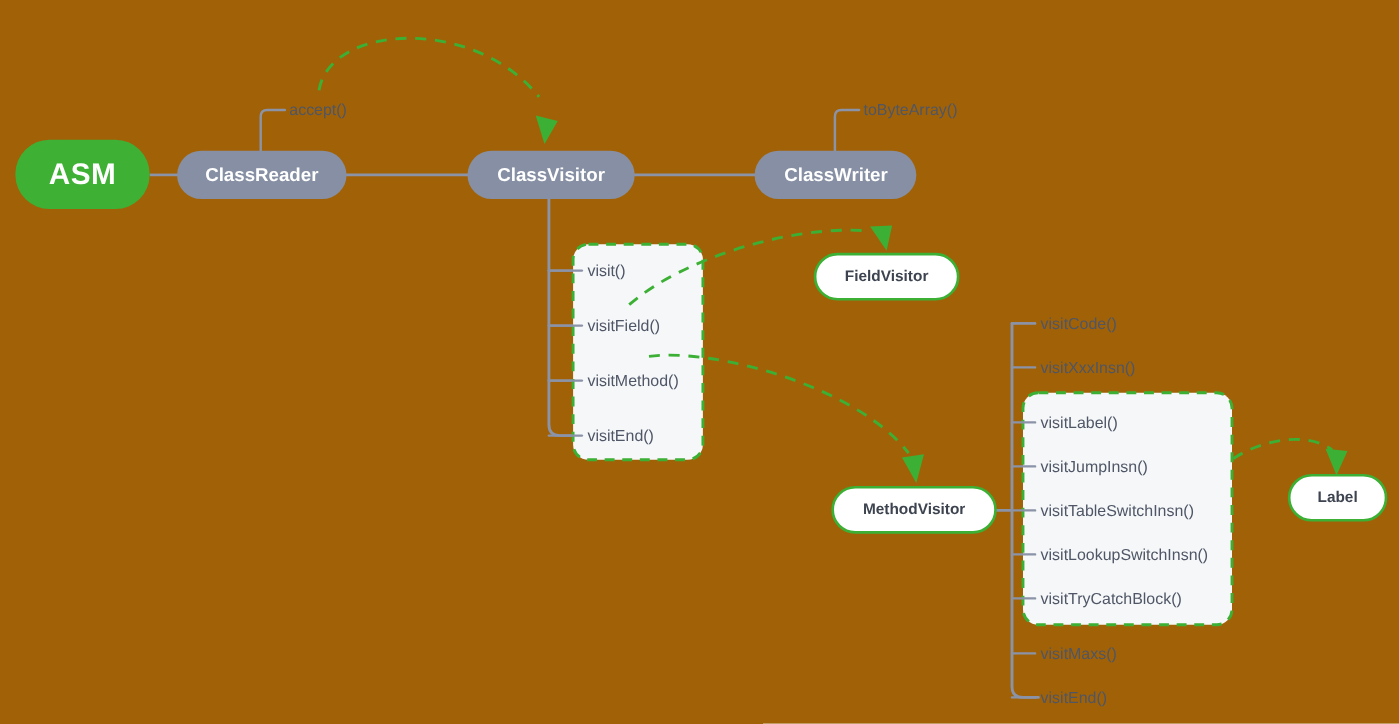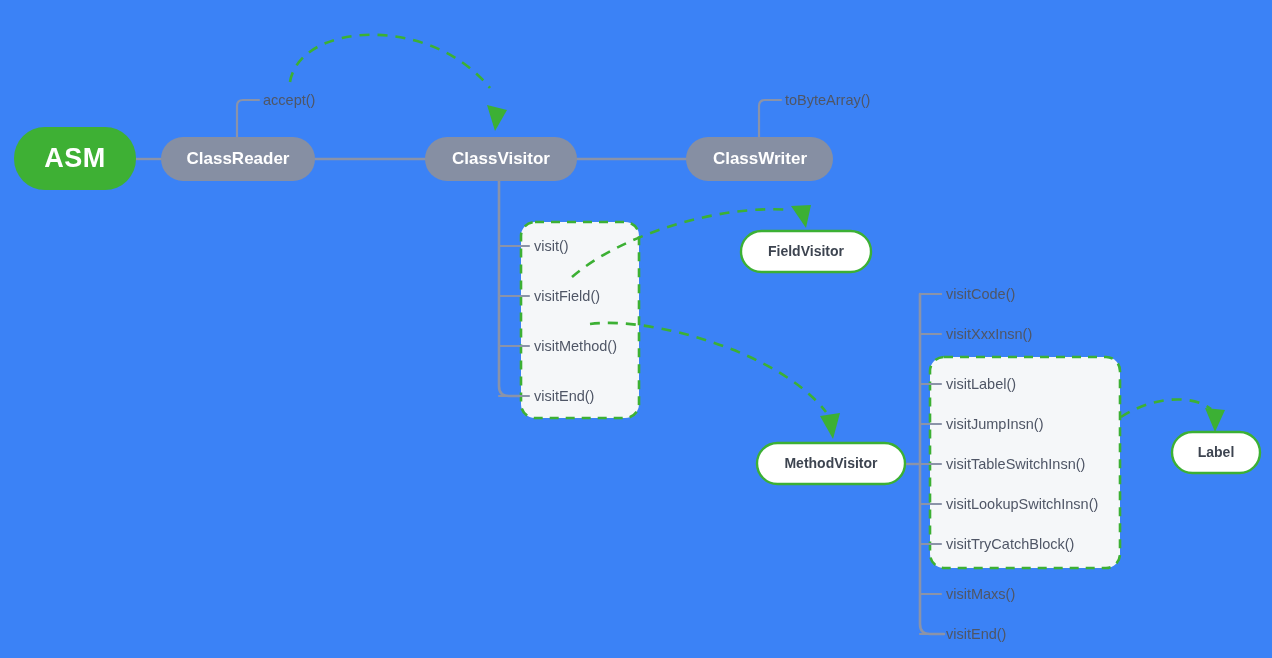--- a/index.html
+++ b/index.html
@@ -8,21 +8,21 @@
     padding: 0;
     background: #ffffff;
   }
   body {
     font-family: "Liberation Sans", sans-serif;
   }
   #diagram-root {
     position: relative;
     width: 1272px;
     height: 658px;
-    background: #3b82f6;
+    background: #a16207;
     overflow: hidden;
   }
   #diagram-svg {
     position: absolute;
     top: 0;
     left: 0;
     width: 1272px;
     height: 658px;
   }
   .node-label {

